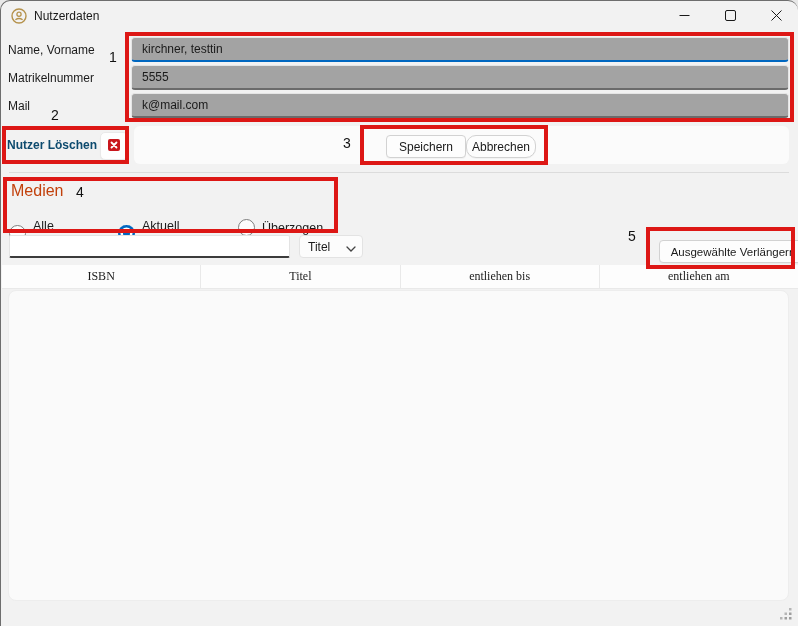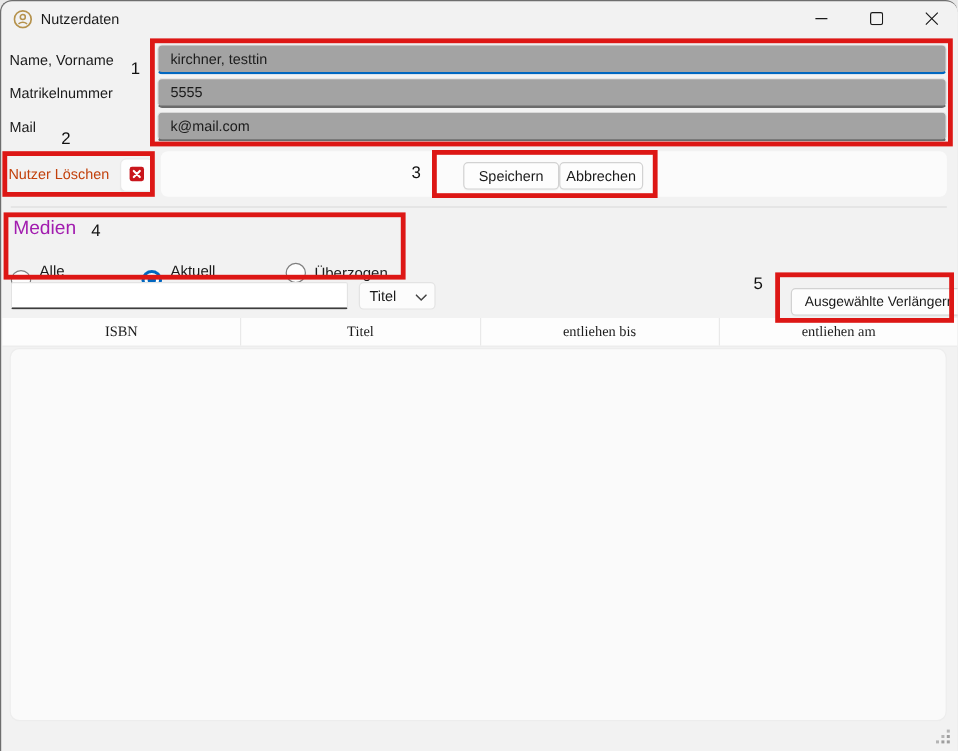--- a/index.html
+++ b/index.html
@@ -23,44 +23,44 @@
   .field-label { position:absolute; left:7px; font-size:12px; color:#1b1b1b; }
   .txt {
     position:absolute; left:130px; width:658px; height:25px;
     background:#a3a3a3; border:1px solid #e5e5e5; border-bottom:2px solid #6b6b6b;
     border-radius:4px; padding:0 10px; font-size:12px; color:#1b1b1b;
     font-family:"Liberation Sans", sans-serif; outline:none;
   }
   .txt.focused { border-bottom:2px solid #0067c0; }
 
   
-  .delete-label { position:absolute; left:6px; top:137px; font-size:12px; color:#c2410c; }
+  .delete-label { position:absolute; left:6px; top:137px; font-size:12px; color:#0c4a6e;font-weight:bold; }
   .icon-btn {
     position:absolute; left:99px; top:131px; width:28px; height:28px;
     background:#fefefe; border:1px solid #e9e9e9; border-radius:5px;
     display:flex; align-items:center; justify-content:center; cursor:pointer;
     box-shadow:0 1px 1px rgba(0,0,0,.04);
   }
   .action-panel {
     position:absolute; left:133px; top:125px; width:655px; height:38px;
     background:#fbfbfb; border-radius:6px;
   }
   .btn {
     position:absolute; height:23px; background:#fdfdfd; border:1px solid #d2d2d2;
     border-radius:4px; font-size:12px; color:#1b1b1b; cursor:pointer;
     font-family:"Liberation Sans", sans-serif; display:flex; align-items:center; justify-content:center;
     box-shadow:0 1px 0 rgba(0,0,0,.03);
   }
   .btn.save { left:385px; top:134px; width:80px; }
-  .btn.cancel { left:465px; top:134px; width:70px; }
+  .btn.cancel { left:465px; top:134px; width:70px;border-radius:10px; }
 
   .divider { position:absolute; left:8px; top:171px; width:780px; height:1px; background:#dcdcdc; }
 
   
-  .medien-heading { position:absolute; left:10px; top:181px; font-size:16px; color:#a21caf; }
+  .medien-heading { position:absolute; left:10px; top:181px; font-size:16px; color:#c2410c; }
   .radio-group { position:absolute; left:0; top:205px; height:24px; }
   .radio-item { position:absolute; top:13px; display:flex; align-items:center; gap:7px; cursor:pointer; }
   .radio-item.r1 { left:8px; } .radio-item.r2 { left:117px; } .radio-item.r3 { left:237px; }
   .radio-circle { width:17px; height:17px; border-radius:50%; background:#fdfdfd; border:1px solid #7e7e7e; flex:0 0 auto; }
   .radio-circle.checked {
     border:none; background:#0067c0;
     box-shadow: inset 0 0 0 2.5px #0067c0, inset 0 0 0 5px #ffffff;
   }
   .radio-text { font-size:12.5px; color:#1b1b1b; }
 

